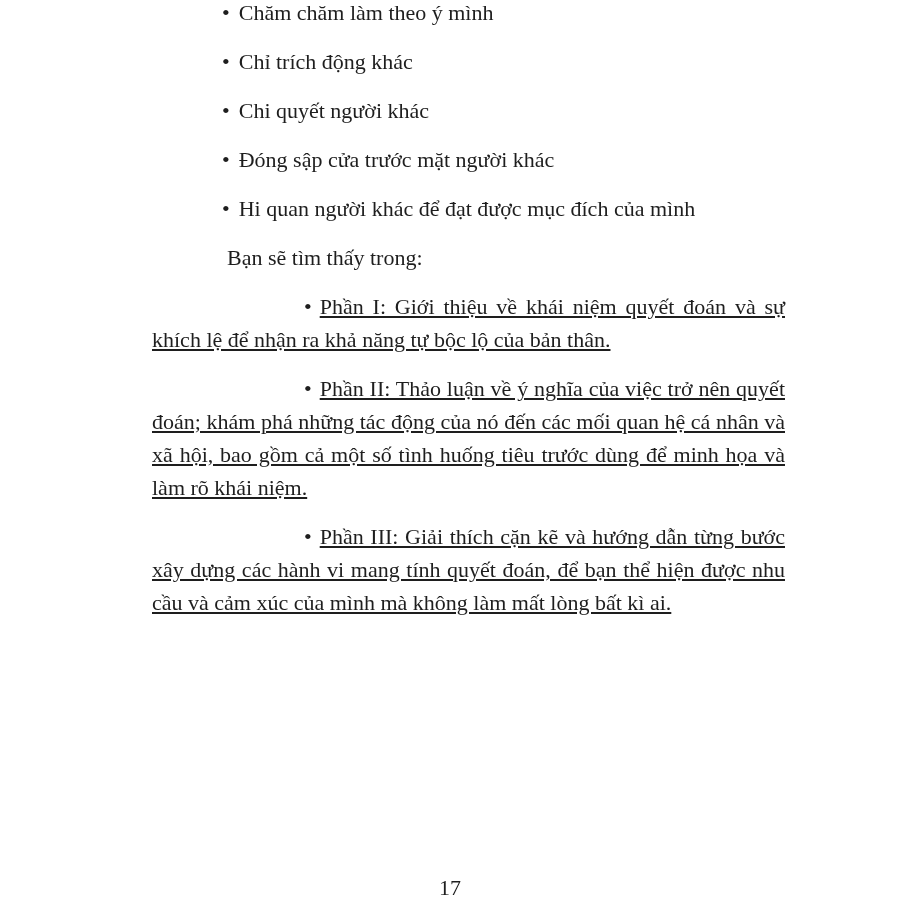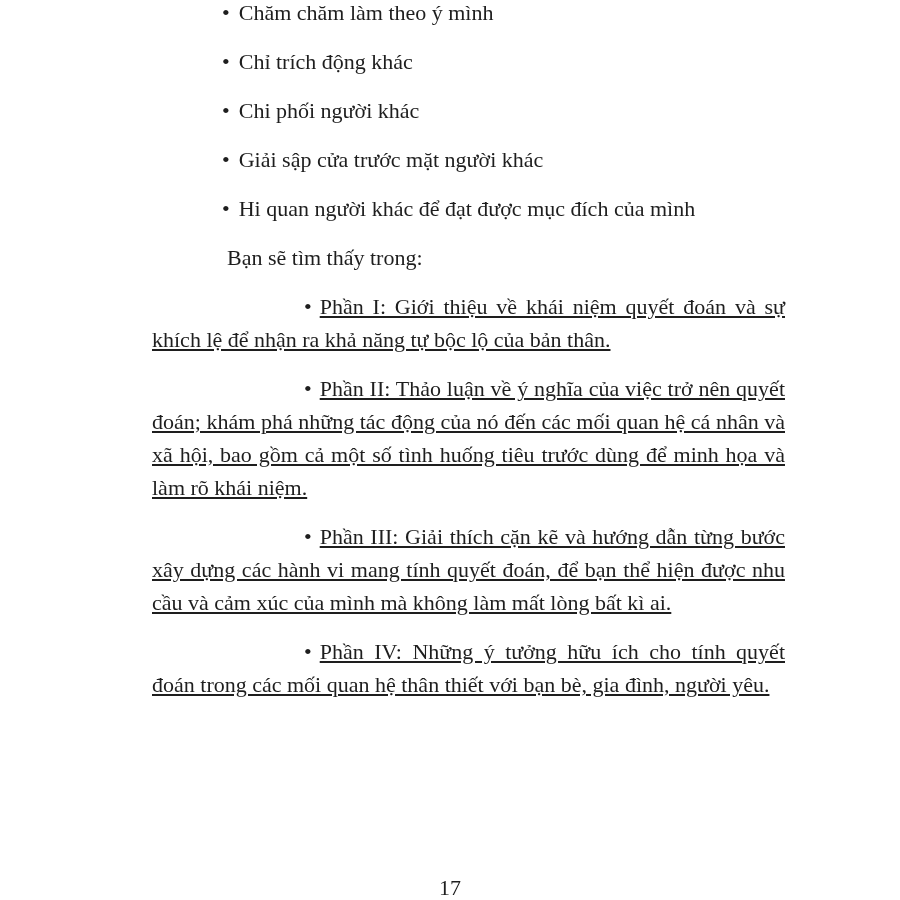--- a/index.html
+++ b/index.html
@@ -62,40 +62,37 @@
 <div class="page">
   <div class="content">
 
     <div class="list-item">
       <span class="bullet">•</span><span>Chăm chăm làm theo ý mình</span>
     </div>
     <div class="list-item">
       <span class="bullet">•</span><span>Chỉ trích động khác</span>
     </div>
     <div class="list-item">
-      <span class="bullet">•</span><span>Chi phối người khác</span>
+      <span class="bullet">•</span><span>Chi quyết người khác</span>
     </div>
     <div class="list-item">
-      <span class="bullet">•</span><span>Giải sập cửa trước mặt người khác</span>
+      <span class="bullet">•</span><span>Đóng sập cửa trước mặt người khác</span>
     </div>
     <div class="list-item">
       <span class="bullet">•</span><span>Hi quan người khác để đạt được mục đích của mình</span>
     </div>
 
     <div class="intro-line">Bạn sẽ tìm thấy trong:</div>
 
     <p class="section-para">
       <span class="bullet">•</span><span>Phần I: Giới thiệu về khái niệm quyết đoán và sự khích lệ để nhận ra khả năng tự bộc lộ của bản thân.</span>
     </p>
     <p class="section-para">
       <span class="bullet">•</span><span>Phần II: Thảo luận về ý nghĩa của việc trở nên quyết đoán; khám phá những tác động của nó đến các mối quan hệ cá nhân và xã hội, bao gồm cả một số tình huống tiêu trước dùng để minh họa và làm rõ khái niệm.</span>
     </p>
     <p class="section-para">
       <span class="bullet">•</span><span>Phần III: Giải thích cặn kẽ và hướng dẫn từng bước xây dựng các hành vi mang tính quyết đoán, để bạn thể hiện được nhu cầu và cảm xúc của mình mà không làm mất lòng bất kì ai.</span>
     </p>
-    <p class="section-para">
-      <span class="bullet">•</span><span>Phần IV: Những ý tưởng hữu ích cho tính quyết đoán trong các mối quan hệ thân thiết với bạn bè, gia đình, người yêu.</span>
-    </p>
 
   </div>
 
   <div class="page-number">17</div>
 </div>
 
 </body></html>

